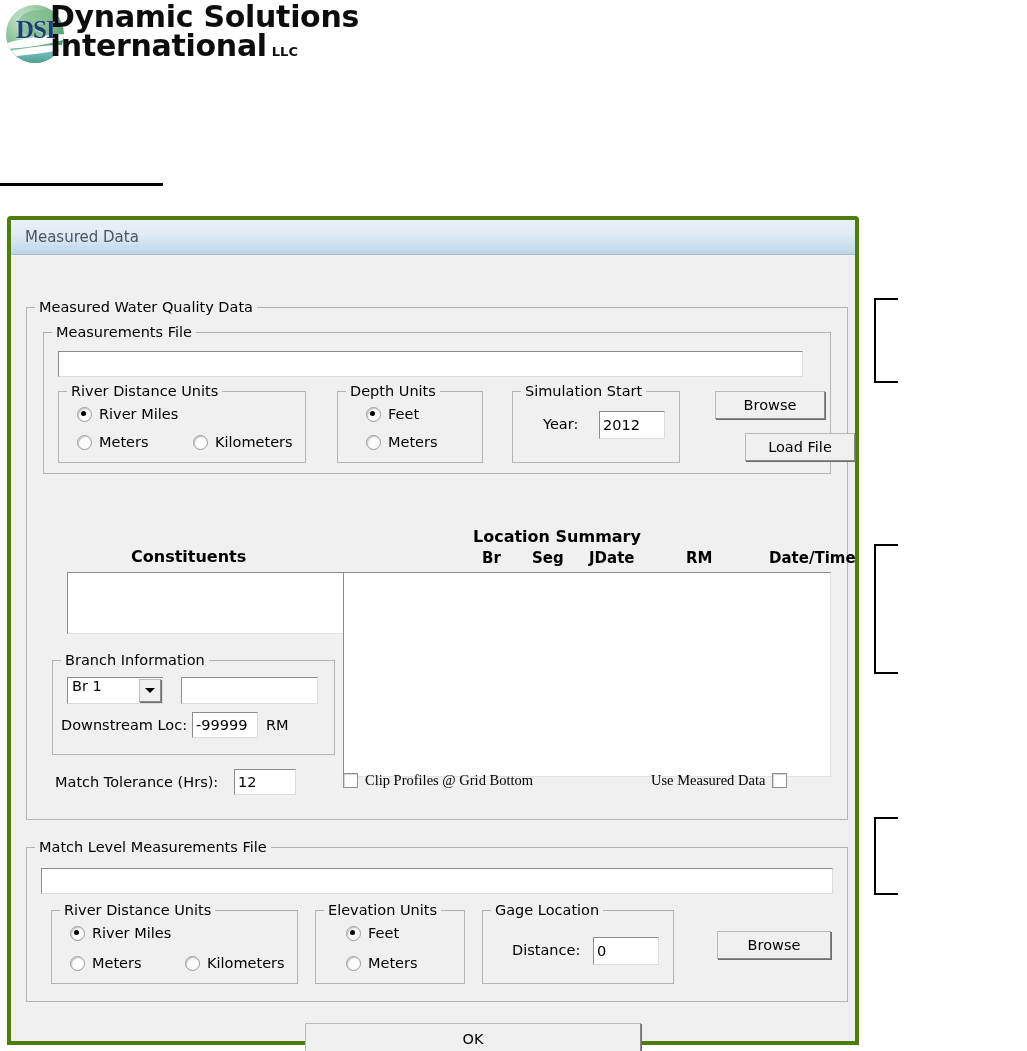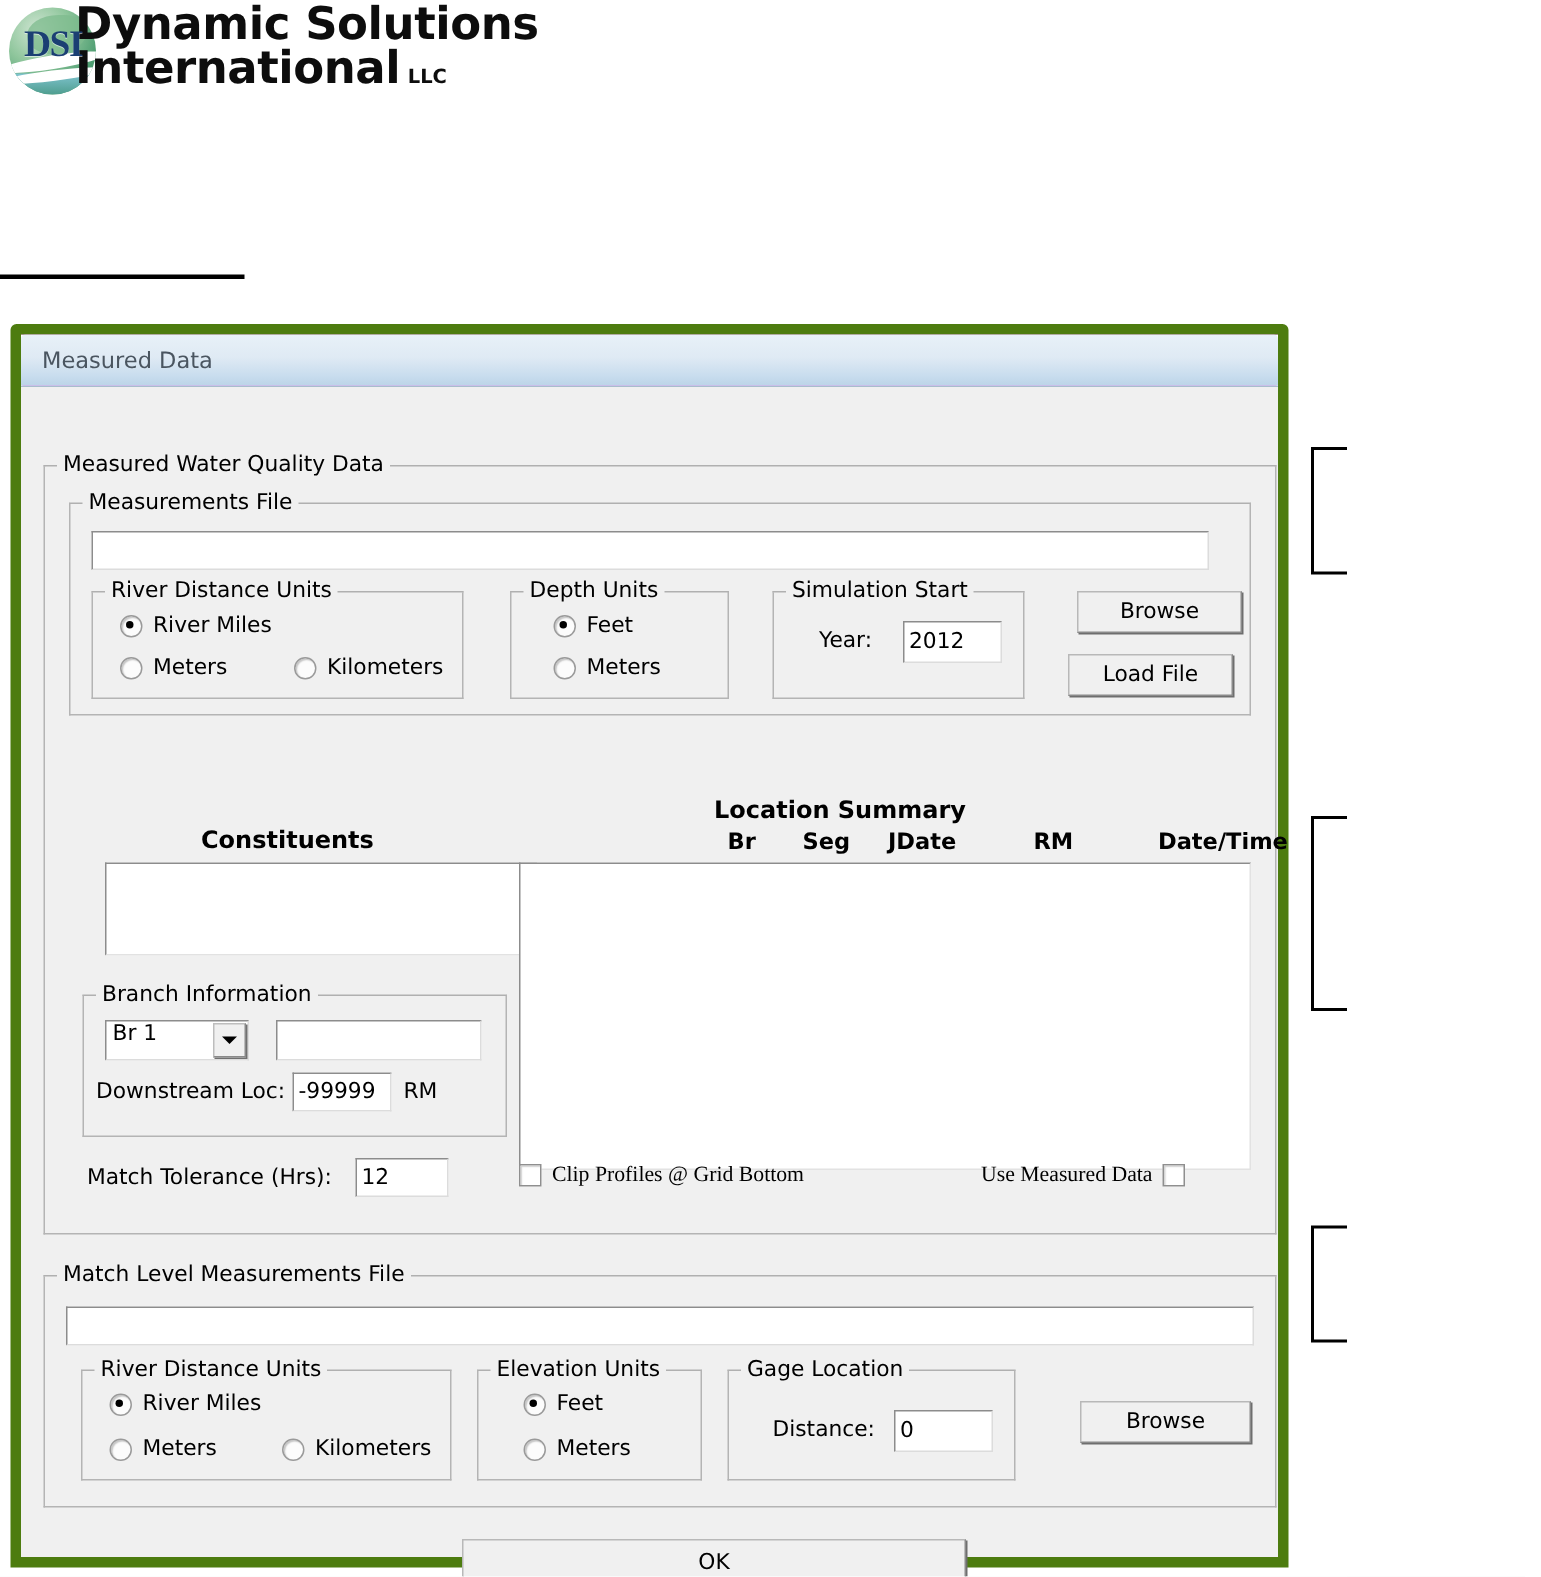--- a/index.html
+++ b/index.html
@@ -101,23 +101,23 @@
   }
   #side-box-1 { left: 874px; top: 298px;  width: 152px; height: 85px; }
   #side-box-2 { left: 874px; top: 544px;  width: 152px; height: 130px; }
   #side-box-3 { left: 874px; top: 817px;  width: 152px; height: 78px; }
 
   
   #dialog {
     position: absolute;
     left: 7px; top: 216px;
     width: 852px; height: 829px;
-    border: 7px solid #4d7c0f;
+    border: 4px solid #4d7c0f;
     border-radius: 4px 4px 0 0;
-    background: #f0abfc;
+    background: #86efac;
     box-sizing: border-box;
     box-shadow: 0 0 0 1px #ffffff inset;
   }
   #titlebar {
     height: 35px;
     background: linear-gradient(180deg,#e8f1f8 0%, #dfeaf4 45%, #c9ddee 80%, #bcd4e8 100%);
     border-bottom: 1px solid #a8bccd;
     border-radius: 3px 3px 0 0;
     display: flex;
     align-items: center;
@@ -367,21 +367,21 @@
 
           <div class="group" style="left:468px; top:58px; width:168px; height:72px;">
             <span class="legend">Simulation Start</span>
             <span class="lbl" style="left:30px; top:24px;text-align:right;">Year:</span>
             <input class="tinput" type="text" style="left: 86px; top: 19px; width: 66px; height: 28px;" value="2012">
           </div>
 
           <div class="btn" style="left:671px; top:58px; width:110px; height:28px;">
             <span>Browse</span>
           </div>
-          <div class="btn" style="left:665px; top:100px; width:110px; height:28px;">
+          <div class="btn" style="left:701px; top:100px; width:110px; height:28px;">
             <span>Load File</span>
           </div>
         </div>
 
         <div class="lbl bold" style="left:104px; top:239px; font-size:16px;">Constituents</div>
         <div class="listbox" style="left:40px; top:264px; width:288px; height:62px;"></div>
 
         <div class="lbl bold" style="left:446px; top:219px; font-size:16px;">Location Summary</div>
         <div class="lbl bold" style="left:455px; top:241px;">Br</div>
         <div class="lbl bold" style="left:505px; top:241px;">Seg</div>

